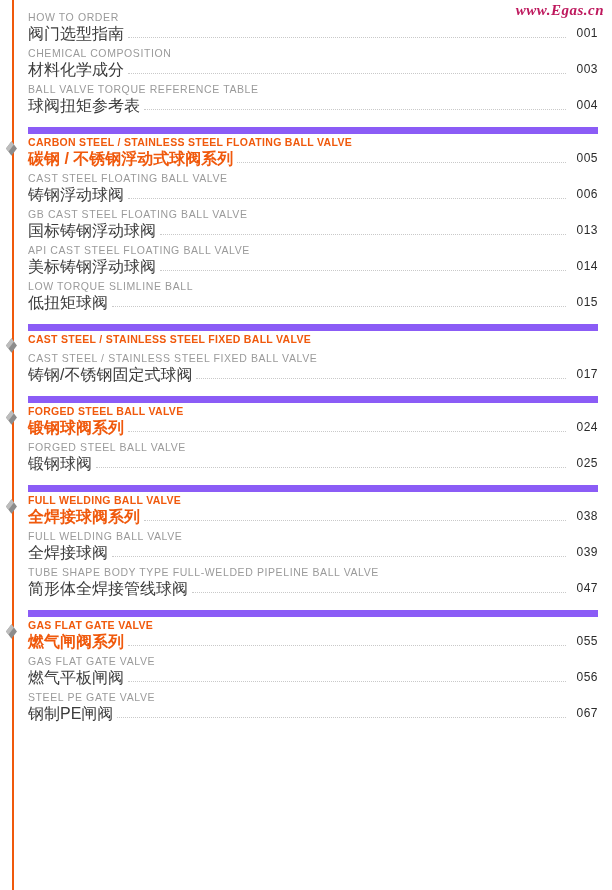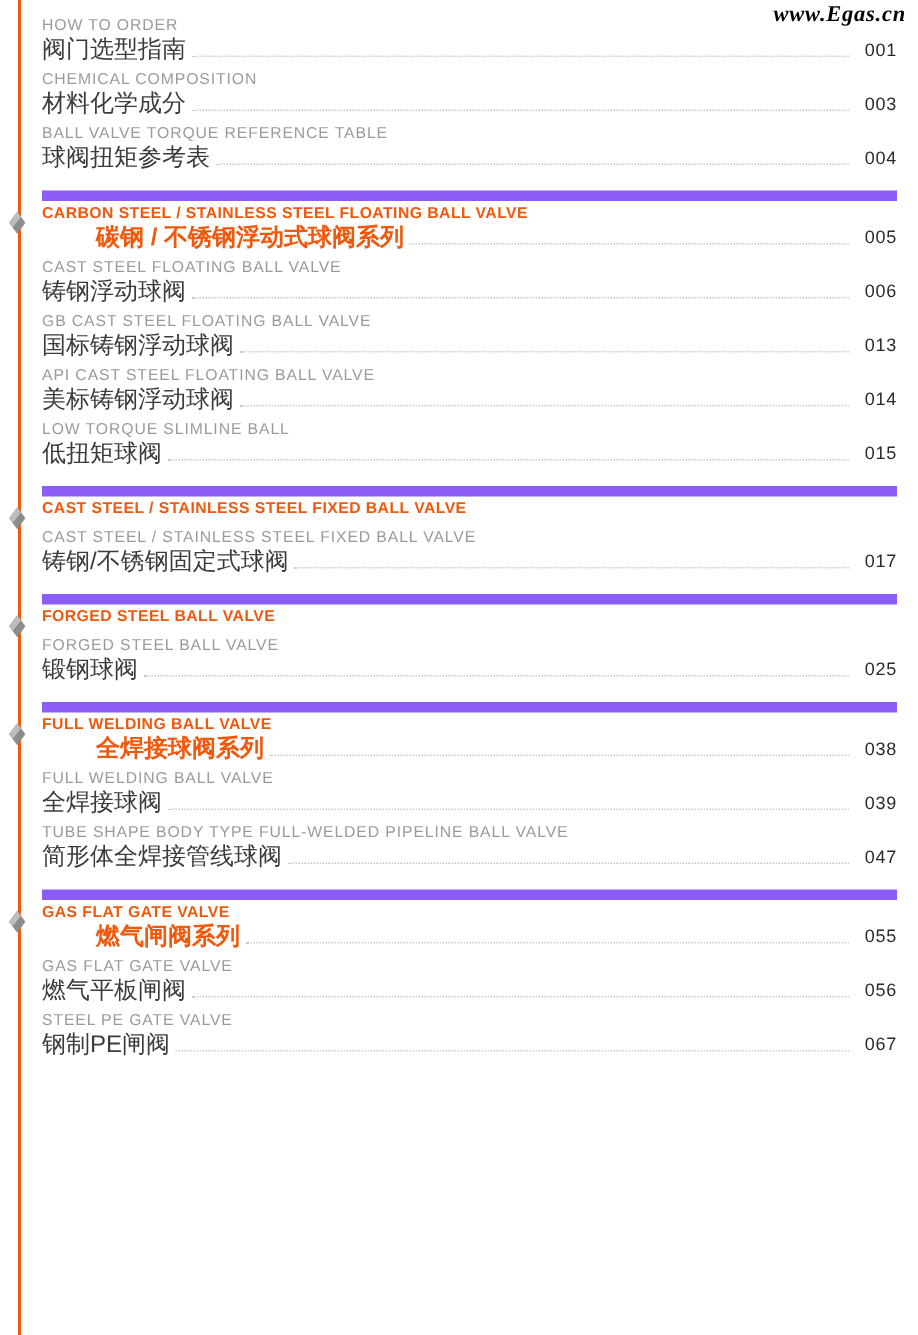--- a/index.html
+++ b/index.html
@@ -31,21 +31,21 @@
     background: #f0590c;
   }
   .watermark {
     position: absolute;
     right: 8px;
     top: 2px;
     font-family: "Liberation Serif", serif;
     font-style: italic;
     font-weight: bold;
     font-size: 15px;
-    color: #000000;
+    color: #be185d;
     letter-spacing: 0.5px;
   }
   .content {
     position: absolute;
     left: 28px;
     top: 0;
     width: 570px;
   }
   .group {
     position: relative;
@@ -100,21 +100,20 @@
   }
   .cn {
     font-size: 16px;
     color: #3b3b3b;
     white-space: nowrap;
     padding-right: 4px;
   }
   .entry.accent .cn {
     color: #f0590c;
     font-weight: bold;
-    margin-left: 36px;
   }
   .dots {
     flex: 1;
     border-bottom: 1px dotted #c9c9c9;
     margin-bottom: 4px;
     min-width: 10px;
   }
   .pg {
     font-size: 12px;
     font-weight: normal;
@@ -219,20 +218,25 @@
             <span class="pg">017</span>
           </div>
         </div>
       </div>
       <div class="group sep">
         <span class="diamond">
           <i></i>
         </span>
         <div class="entry accent">
           <div class="en">FORGED STEEL BALL VALVE</div>
+          <div class="row">
+            <span class="cn">锻钢球阀系列</span>
+            <span class="dots"></span>
+            <span class="pg">024</span>
+          </div>
         </div>
         <div class="entry">
           <div class="en">FORGED STEEL BALL VALVE</div>
           <div class="row">
             <span class="cn">锻钢球阀</span>
             <span class="dots"></span>
             <span class="pg">025</span>
           </div>
         </div>
       </div>

